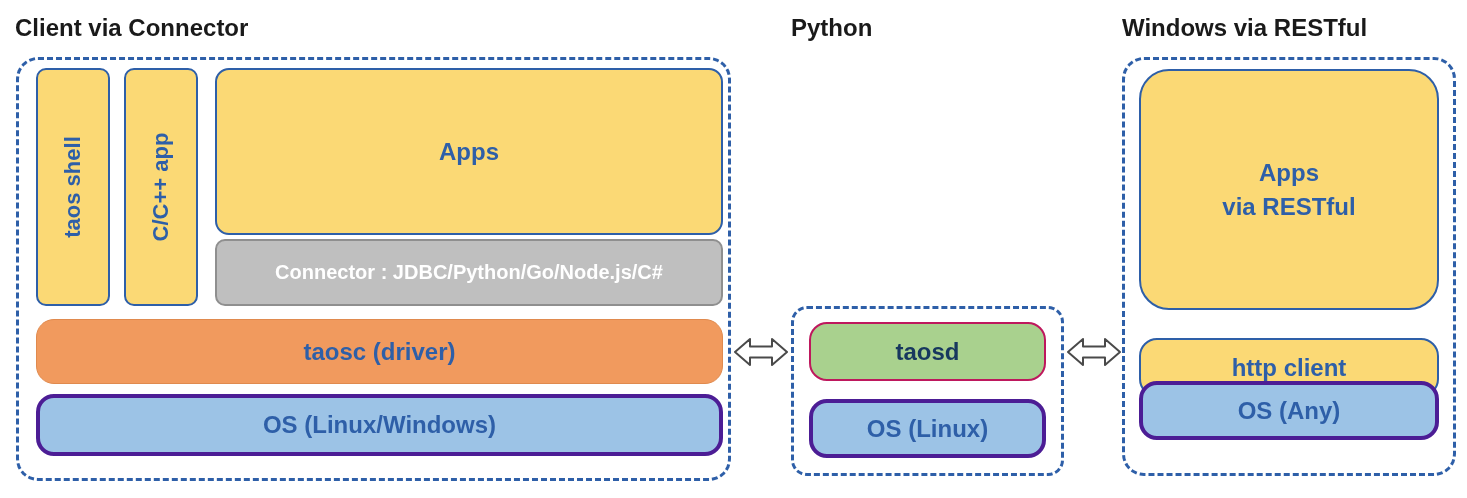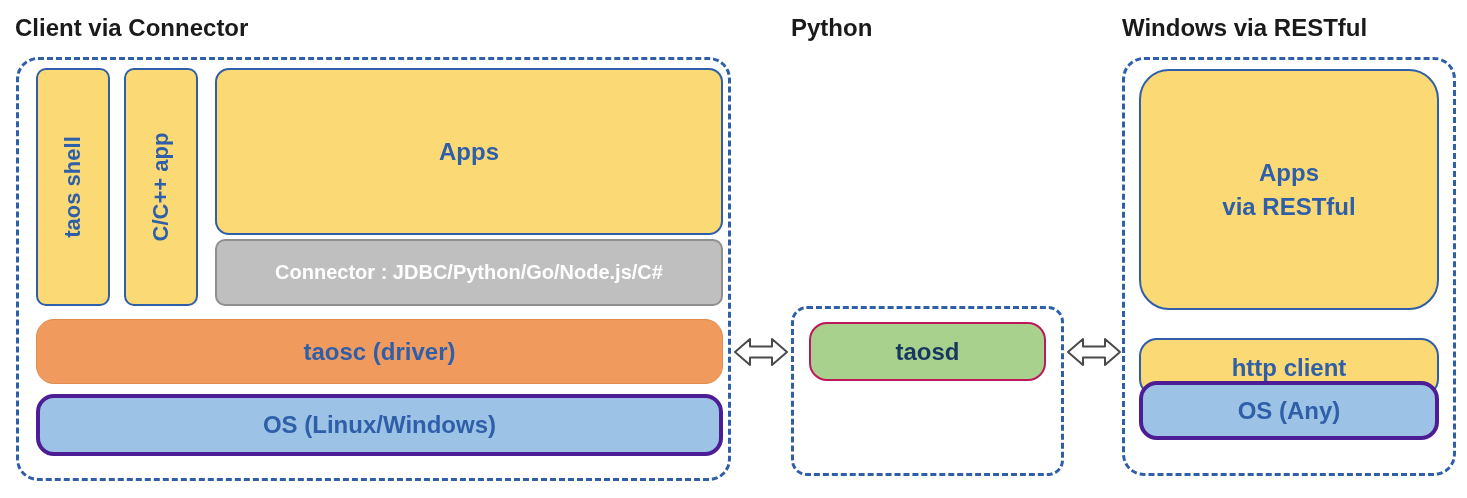--- a/index.html
+++ b/index.html
@@ -122,20 +122,23 @@
     <path d="M 2,19 L 17,6 L 17,13.5 L 39,13.5 L 39,6 L 54,19 L 39,32 L 39,24.5 L 17,24.5 L 17,32 Z" fill="#ffffff" stroke="#4a4a4a" stroke-width="2" stroke-linejoin="round"></path>
   </svg>
 
   <div class="dashed-container" style="left:791px; top:306px; width:273px; height:170px; border-radius:16px;">
   </div>
 
   <div class="box green label-lg" style="left:809px; top:322px; width:237px; height:59px;">
     <span>taosd</span>
   </div>
 
+  <div class="box blue label-lg" style="left:809px; top:399px; width:237px; height:59px;">
+    <span>OS (Linux)</span>
+  </div>
 
   <svg class="arrow" style="left:1066px; top:333px;" viewBox="0 0 56 38">
     <path d="M 2,19 L 17,6 L 17,13.5 L 39,13.5 L 39,6 L 54,19 L 39,32 L 39,24.5 L 17,24.5 L 17,32 Z" fill="#ffffff" stroke="#4a4a4a" stroke-width="2" stroke-linejoin="round"></path>
   </svg>
 
   <div class="dashed-container" style="left:1122px; top:57px; width:334px; height:419px;">
   </div>
 
   <div class="box yellow label-lg multiline" style="left:1139px; top:69px; width:300px; height:241px; border-radius:30px;">
     <span class="multiline">Apps

